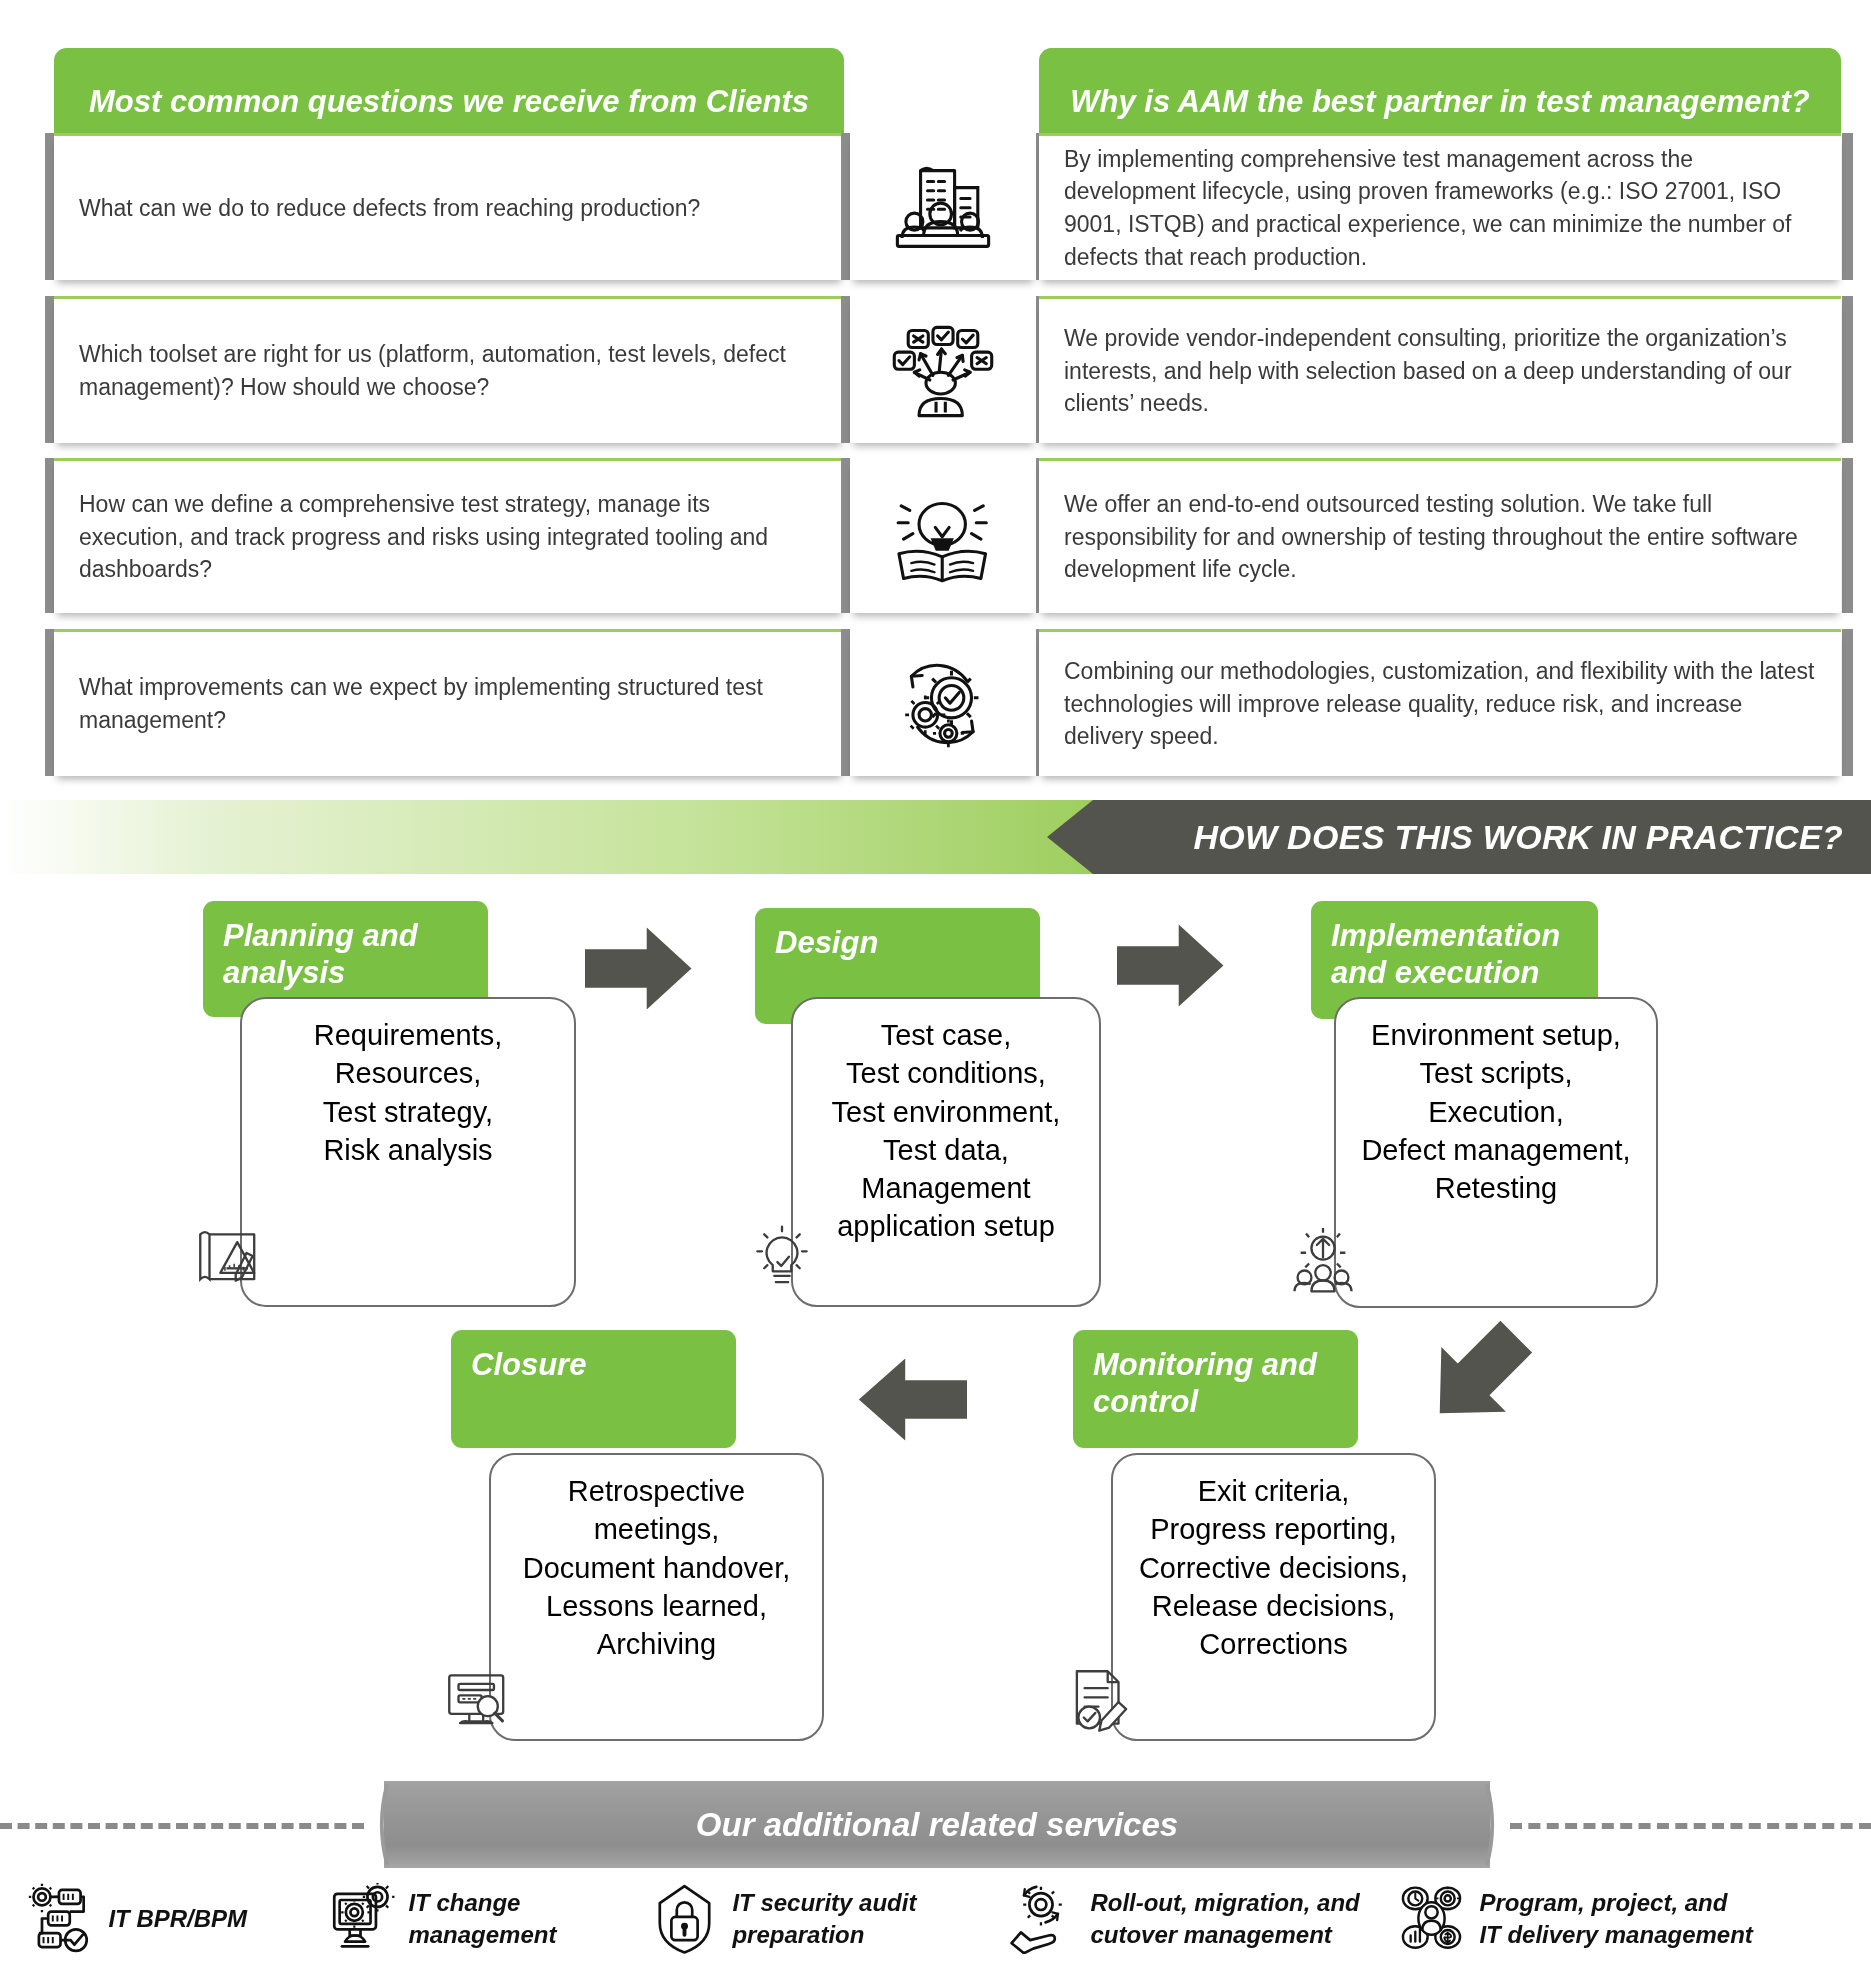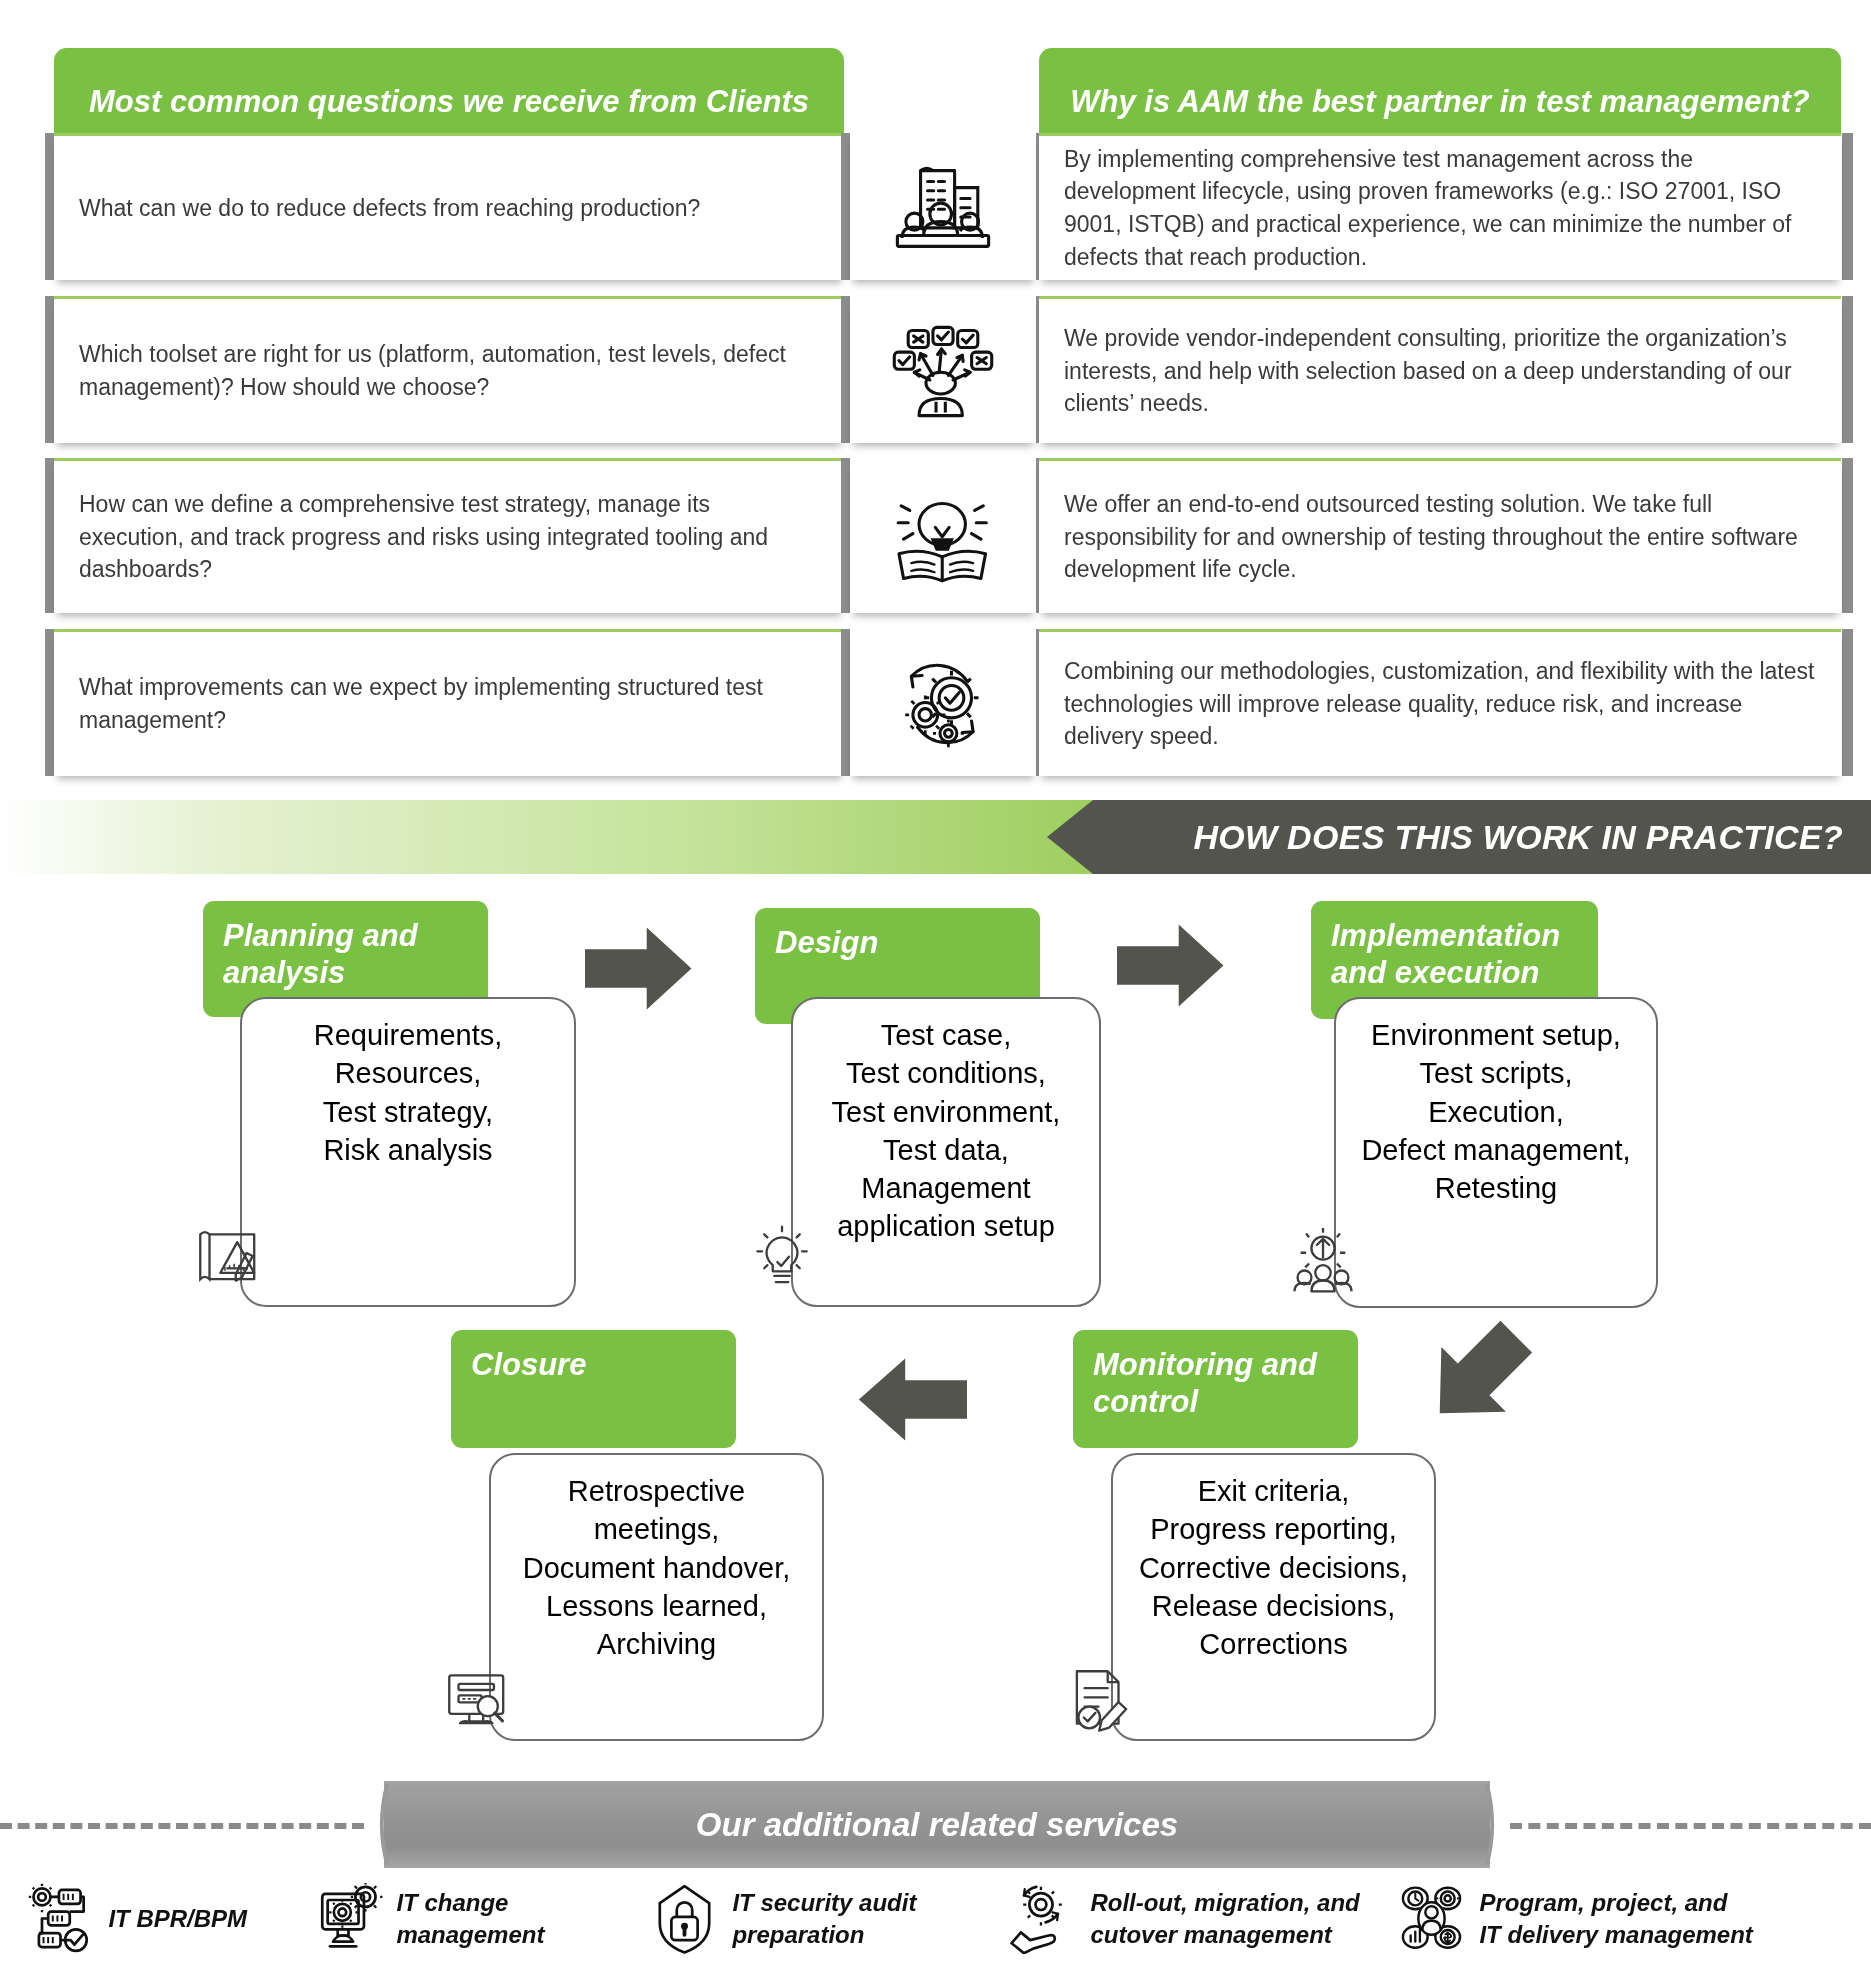--- a/index.html
+++ b/index.html
@@ -532,21 +532,21 @@
         <rect x="18" y="65" width="28" height="18" rx="4"></rect>
         <path d="M24 70v8M30 70v8M36 70v8" stroke-width="2.5"></path>
         <circle cx="66" cy="74" r="14"></circle>
         <path d="M59 74l5 6 11-13" stroke-linecap="round" stroke-linejoin="round"></path>
         <path d="M33 18h11M72 18h4v19h-18M30 46h-8v19h-4M58 74h-12" stroke-linejoin="round"></path>
       </svg>
     </span>
     <span class="cap">IT BPR/BPM</span>
   </div>
 
-  <div class="svc-item" style="left:313px;">
+  <div class="svc-item" style="left:325px;">
     <span class="ico">
       <svg width="71" height="71" viewBox="0 0 92 92" fill="none" stroke="#111" stroke-width="3.5">
         <rect x="12" y="14" width="54" height="46" rx="4"></rect>
         <rect x="19" y="22" width="40" height="31" rx="2"></rect>
         <path d="M32 60v8h14v-8"></path>
         <path d="M26 76 q4 -8 13 -8 q9 0 13 8z" stroke-linejoin="round"></path>
         <path d="M22 82h34" stroke-linecap="round"></path>
         <circle cx="38" cy="38" r="11"></circle>
           <circle cx="38" cy="38" r="5"></circle>
         <path d="M38 24v-3M38 55v3M24 38h-3M55 38h3M28 28l-2-2M50 50l-2-2M48 28l2-2M28 48l-2 2" stroke-width="2.8"></path>

